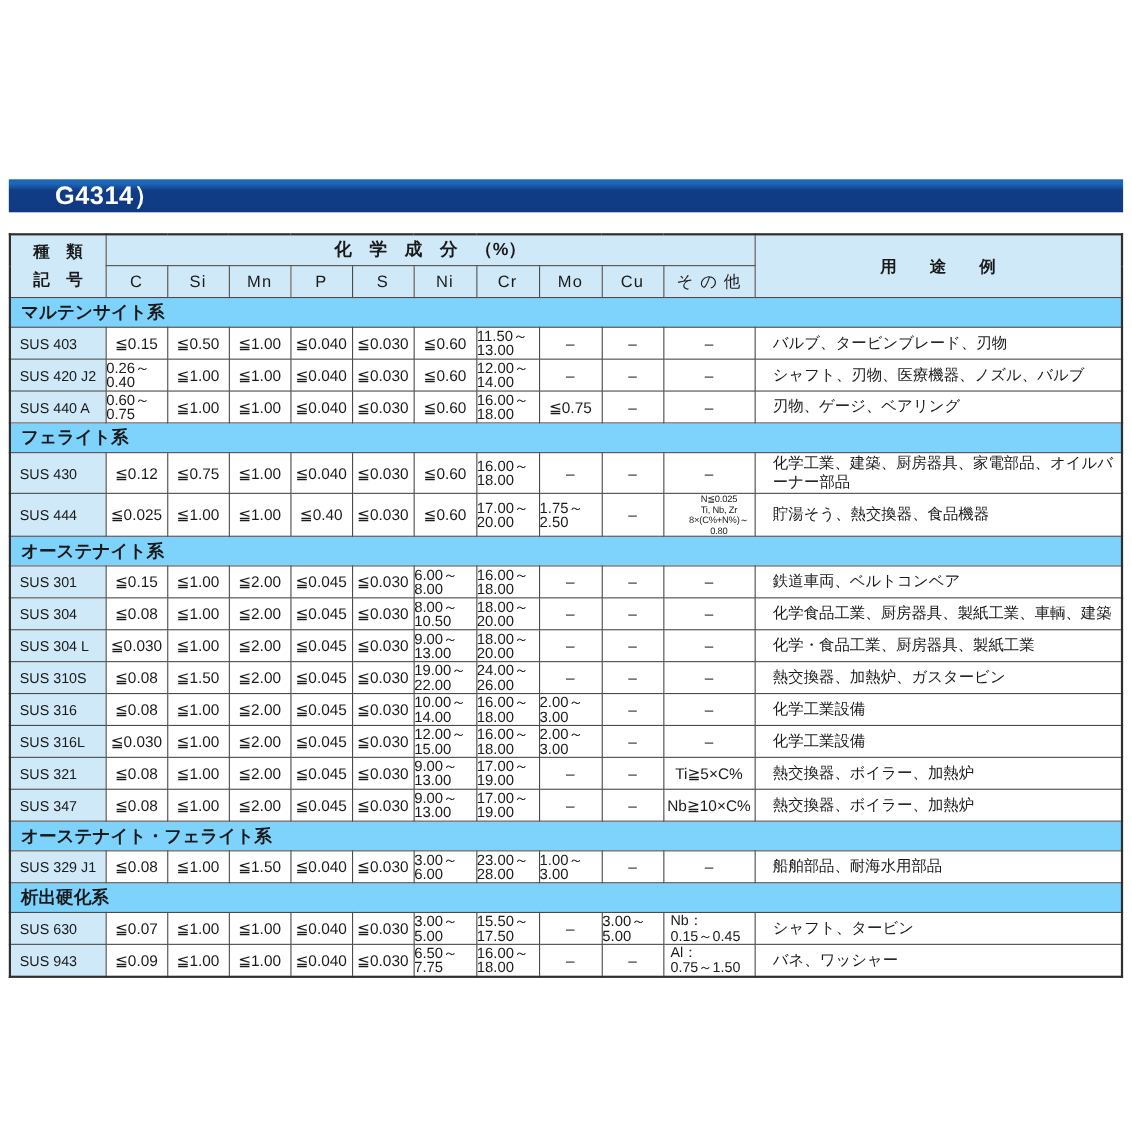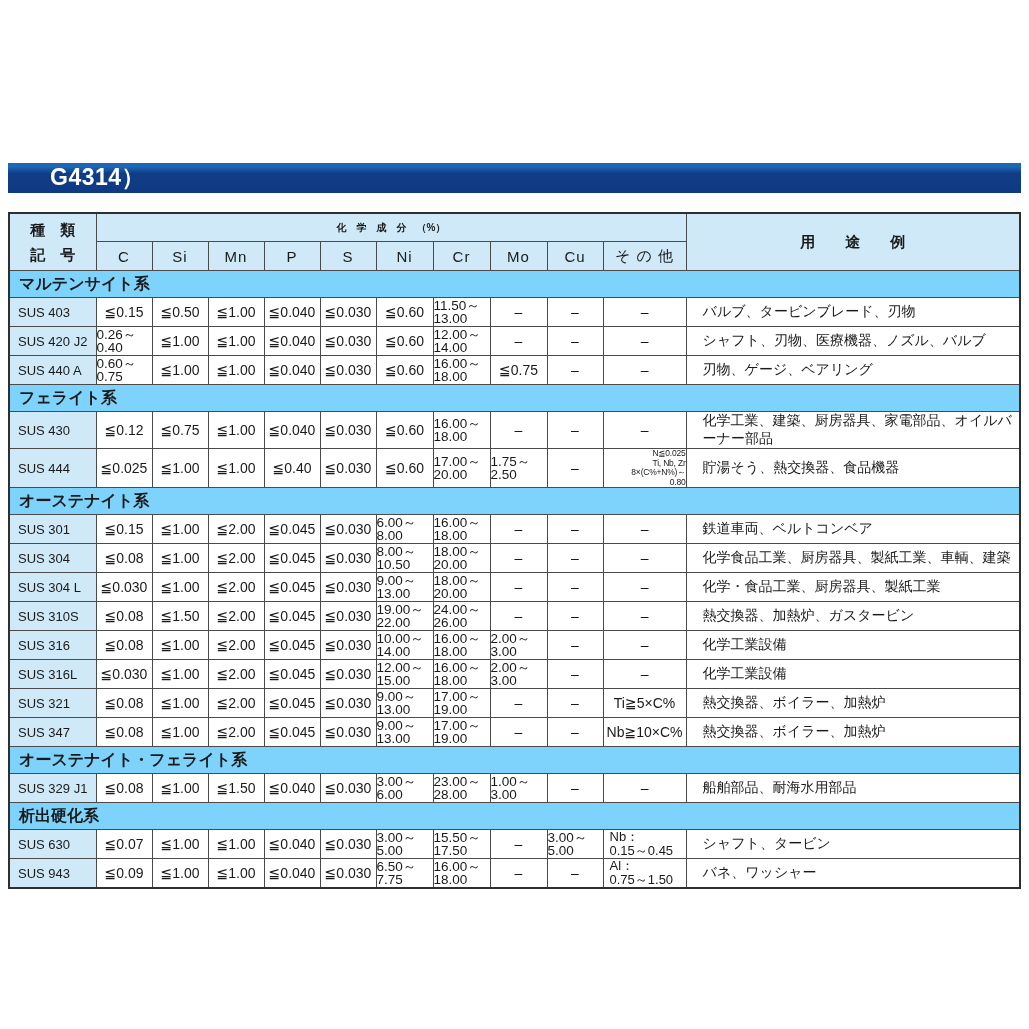--- a/index.html
+++ b/index.html
@@ -42,21 +42,21 @@
     padding: 3px 14px;
     vertical-align: middle;
     margin-top: 26px;
   }
   th.kind .kl {
     display: flex;
     justify-content: center;
     font-size: 15px;
     line-height: 25px;
   }
-  th.chem-group { font-weight: bold; font-size: 10px; text-align: center; }
+  th.chem-group { font-weight: bold; font-size: 16px; text-align: center; }
   th.elem { font-weight: normal; text-align: center; letter-spacing: 1px; }
   th.usage-h { font-weight: bold; font-size: 15px; text-align: center; }
   tr.section-row td {
     background: #7dd3fc;
     font-weight: bold;
     font-size: 16px;
     text-align: left;
     padding-left: 9px;
     height: 27px;
   }
@@ -80,21 +80,21 @@
     font-size: 13.5px;
     line-height: 13px;
   }
   td.other-left {
     text-align: left;
     padding-left: 6px;
     font-size: 13px;
     line-height: 14px;
   }
   td.other-tiny {
-    text-align: right;
+    text-align: center;
     padding-left: 18px;
     font-size: 8.5px;
     line-height: 9.5px;
     letter-spacing: -0.2px;
   }
   td.usage-cell {
     text-align: left;
     padding-left: 16px;
     font-size: 14px;
   }

